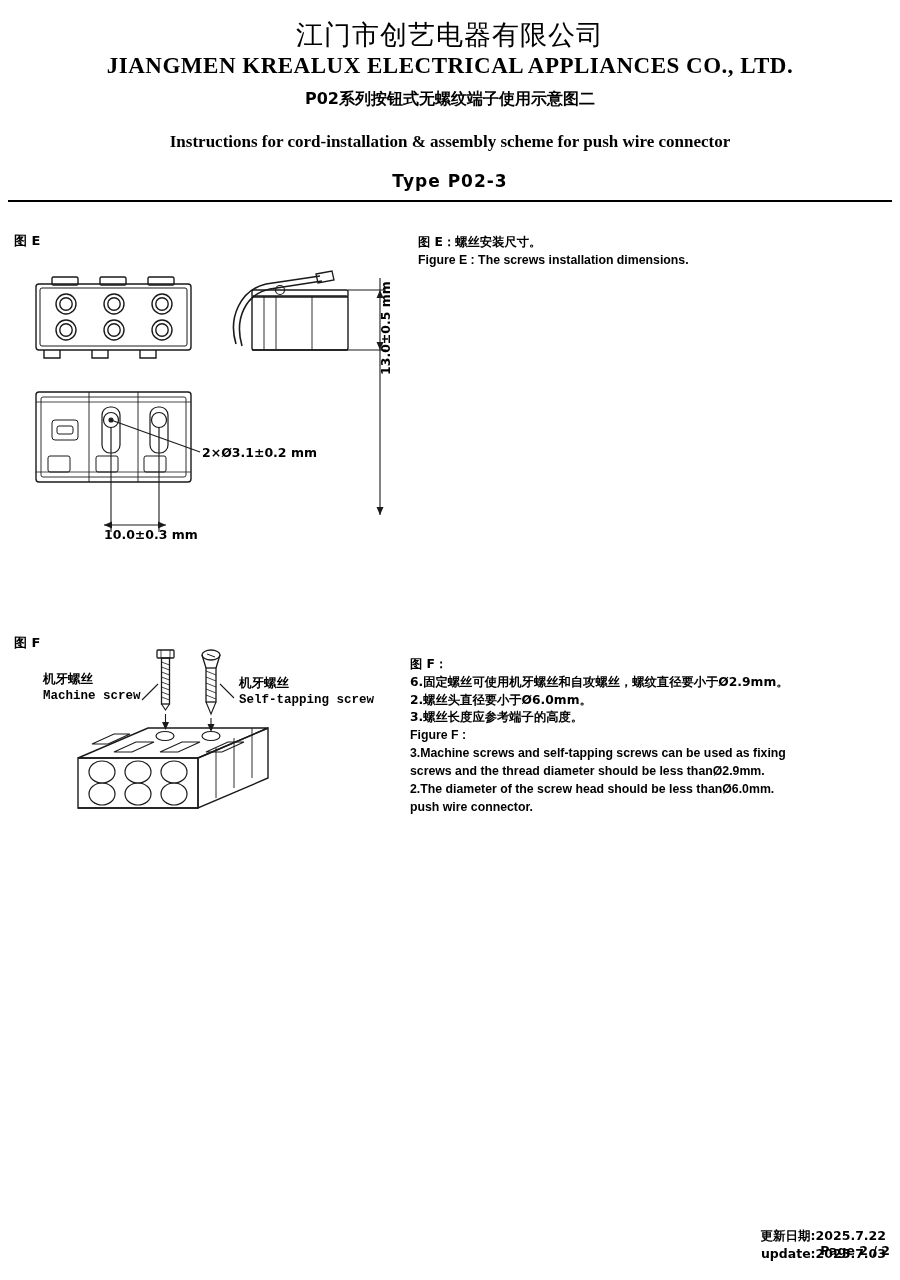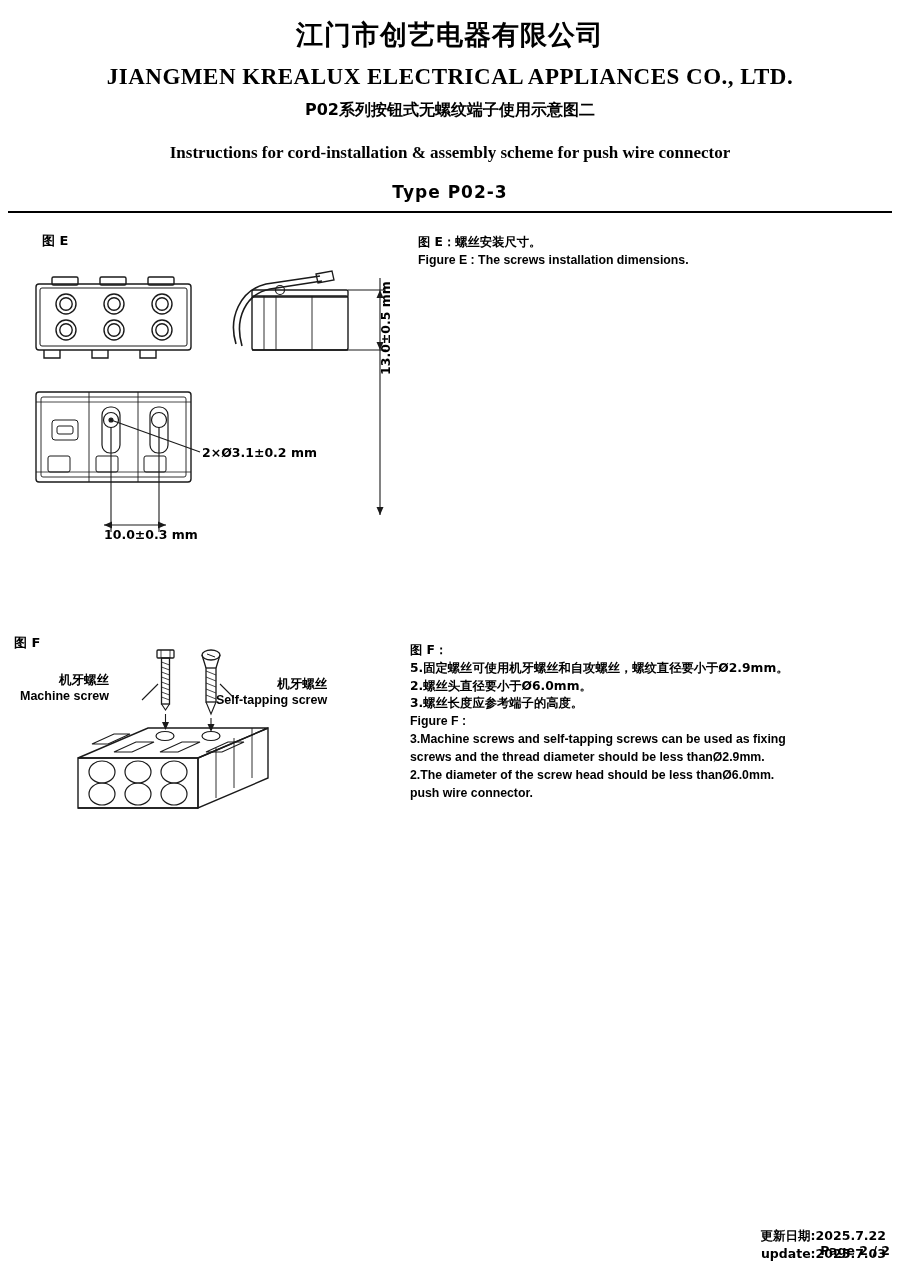--- a/index.html
+++ b/index.html
@@ -15,30 +15,30 @@
   }
 
   
   .header {
     padding-top: 18px;
     text-align: center;
   }
   .company-cn {
     font-family: "DejaVu Sans", sans-serif;
     font-size: 27px;
-    font-weight: bold;
+    font-weight: normal;
     letter-spacing: 1px;
     line-height: 1.25;
   }
   .company-en {
     font-family: "Liberation Serif", serif;
     font-size: 23px;
     font-weight: bold;
     letter-spacing: 0.5px;
-    margin-top: 12px;
+    margin-top: 1px;
   }
   .doc-title-cn {
     font-family: "DejaVu Sans", sans-serif;
     font-size: 16px;
     font-weight: bold;
     margin-top: 10px;
   }
   .doc-title-en {
     font-family: "Liberation Serif", serif;
     font-size: 17px;
@@ -76,26 +76,27 @@
   .notes .en { font-family: "Liberation Sans", sans-serif; }
 
   .dim-label {
     font-family: "DejaVu Sans", sans-serif;
     font-size: 12.5px;
     font-weight: bold;
     white-space: nowrap;
   }
 
   .screw-label {
-    font-family: Liberation Sans, sans-serif;
+    font-family: Liberation Mono, monospace;
     font-size: 12.5px;
     font-weight: bold;
     line-height: 1.3;
-    text-align: right;
+    text-align: left;
     white-space: nowrap;
+    margin-left: 23px;
   }
 
   
   .footer-page {
     position: absolute;
     left: 0; right: 10px;
     bottom: 22px;
     text-align: right;
     font-family: "DejaVu Sans", sans-serif;
     font-size: 12.5px;
@@ -118,21 +119,21 @@
 
 <div class="header">
   <div class="company-cn">江门市创艺电器有限公司</div>
   <div class="company-en">JIANGMEN  KREALUX  ELECTRICAL  APPLIANCES  CO., LTD.</div>
   <div class="doc-title-cn">P02系列按钮式无螺纹端子使用示意图二</div>
   <div class="doc-title-en">Instructions for cord-installation &amp; assembly scheme for push wire connector</div>
   <div class="doc-type">Type P02-3</div>
   <hr class="header-rule">
 </div>
 
-<div class="block" style="left:14px; top:232px;margin-left:28px;">
+<div class="block" style="left:14px; top:232px;">
   <div class="fig-tag">图 E</div>
 </div>
 
 <div class="block" style="left:418px; top:234px; width:460px;">
   <div class="notes">
     <div>图 E：螺丝安装尺寸。</div>
     <div class="en">Figure E :  The screws installation dimensions.</div>
   </div>
 </div>
 
@@ -241,24 +242,24 @@
 </div>
 
 <div class="block" style="left:104px; top:527px;">
   <div class="dim-label">10.0±0.3 mm</div>
 </div>
 
 <div class="block" style="left:14px; top:634px;">
   <div class="fig-tag">图 F</div>
 </div>
 
-<div class="block" style="left:410px; top:642px; width:470px;">
+<div class="block" style="left:410px; top:656px; width:470px;">
   <div class="notes">
     <div>图 F：</div>
-    <div>5.固定螺丝可使用机牙螺丝和自攻螺丝，螺纹直径要小于Ø2.9mm。</div>
+    <div>6.固定螺丝可使用机牙螺丝和自攻螺丝，螺纹直径要小于Ø2.9mm。</div>
     <div>2.螺丝头直径要小于Ø6.0mm。</div>
     <div>3.螺丝长度应参考端子的高度。</div>
     <div class="en">Figure F :</div>
     <div class="en">3.Machine screws and self-tapping screws can be used as fixing</div>
     <div class="en">screws and the thread diameter should be less thanØ2.9mm.</div>
     <div class="en">2.The diameter of the screw head should be less thanØ6.0mm.</div>
     <div class="en">push wire connector.</div>
   </div>
 </div>
 

